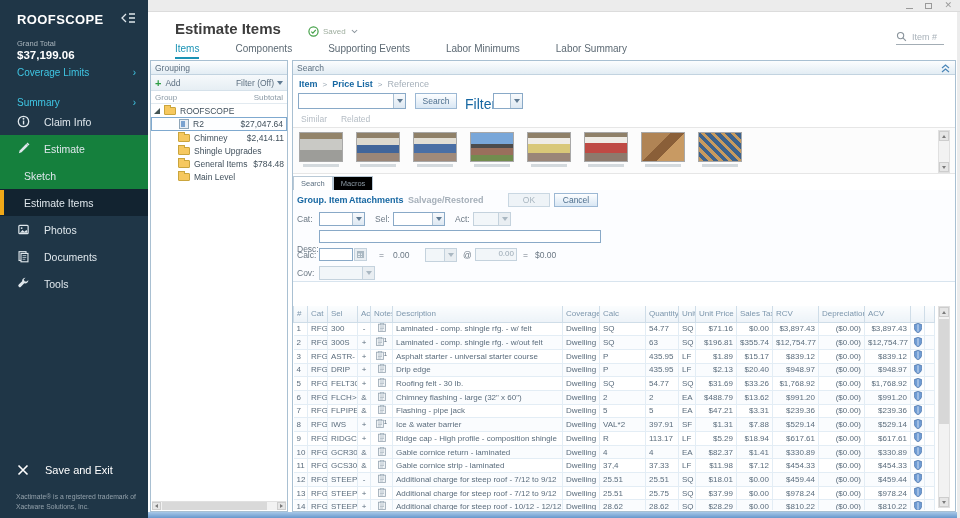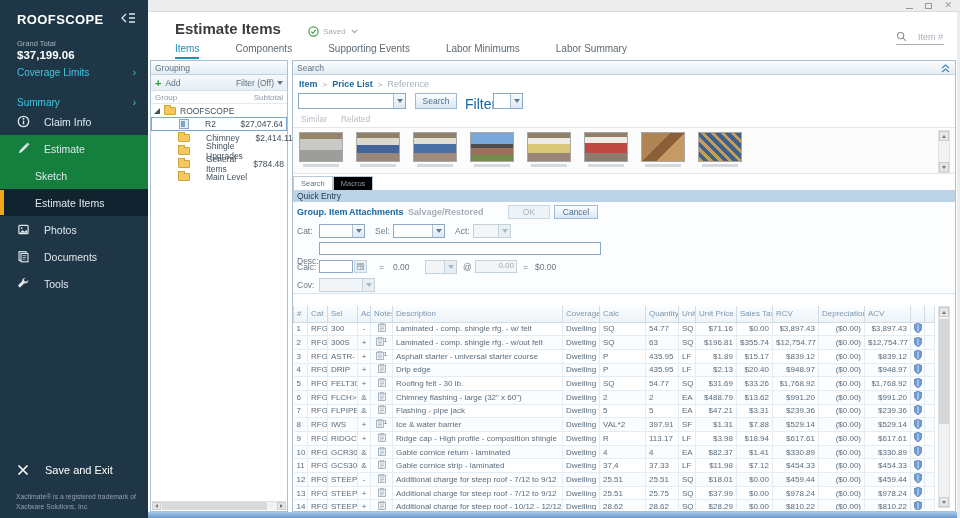--- a/index.html
+++ b/index.html
@@ -12,42 +12,42 @@
   .brand{position:absolute;left:17px;top:12px;font-size:13px;font-weight:bold;color:#fff;letter-spacing:.4px}
   .collapse-ic{position:absolute;right:12px;top:12px;width:16px;height:12px}
   .gt-label{position:absolute;left:17px;top:39px;font-size:7.5px;color:#aab6be}
   .gt-value{position:absolute;left:17px;top:49px;font-size:11.5px;font-weight:bold;color:#fff}
   .side-link{position:absolute;left:17px;right:8px;height:13px;display:flex;align-items:center;font-size:10px;color:#3fc6e4;cursor:pointer}
   .side-link .chev{margin-left:auto;font-size:10px;color:#3fc6e4;padding-right:4px}
   #link-cov{top:66px} #link-sum{top:96px}
   .menu{position:absolute;left:0;right:0;top:108px}
   .mi{height:27px;display:flex;align-items:center;padding-left:17px;gap:14px;font-size:10.5px;color:#dfe7ec;cursor:pointer;position:relative}
   .mi svg{width:13px;height:13px;flex:none}
-  .mi.sub{padding-left:35px}
+  .mi.sub{padding-left:24px}
   .mi-group{background:#15803d}
   .mi.selected{background:#122330}
   .mi.selected::before{content:"";position:absolute;left:0;top:1px;bottom:1px;width:4px;background:#f0a818}
   #save-exit{position:absolute;left:0;right:0;bottom:35px;height:27px;display:flex;align-items:center;padding-left:17px;gap:16px;font-size:11px;color:#fff;cursor:pointer}
   #trademark{position:absolute;left:16px;bottom:6px;width:126px;font-size:6.8px;line-height:1.5;color:#93a1ab}
 
   
   #topstrip{position:absolute;left:148px;top:0;right:0;height:12px;background:#ececec;border-bottom:1px solid #dcdcdc}
   .wc{position:absolute;top:2px;display:flex;align-items:center;gap:12px;right:8px}
   .wc span{display:inline-block;cursor:pointer}
   .wc-min{width:7px;height:7px;border-bottom:1.5px solid #9a9a9a}
   .wc-max{width:7px;height:6px;border:1.2px solid #9a9a9a}
   .wc-close{font-size:9px;line-height:7px;color:#9a9a9a}
 
   
   #main{position:absolute;left:148px;top:12px;right:0;bottom:0;background:#fff}
   #right-edge{position:absolute;right:0;top:12px;bottom:0;width:3px;background:#ececec}
   #page-title{position:absolute;left:27px;top:8px;font-size:15px;font-weight:600;color:#3d3d3d}
   #saved-wrap{position:absolute;left:160px;top:14px;display:flex;align-items:center;gap:4px}
   #saved-wrap .saved-txt{font-size:8px;color:#9fae9f}
-  #item-search{position:absolute;right:16px;top:19px;display:flex;align-items:flex-end;gap:11px;border-bottom:1px solid #a3adb5;padding-bottom:2px;width:48px}
+  #item-search{position:absolute;right:16px;top:19px;display:flex;align-items:flex-end;gap:5px;border-bottom:1px solid #a3adb5;padding-bottom:2px;width:48px}
   #item-search .ph{font-size:9px;color:#a9b2ba}
   #tabs{position:absolute;left:27px;top:31px;display:flex;gap:36px}
   .tab{font-size:10px;color:#5d6a74;padding-bottom:3px;cursor:pointer}
   .tab.active{color:#1b93b5;border-bottom:2px solid #1b93b5}
   #bottomline{position:absolute;left:0;right:3px;top:500px;height:6px;background:linear-gradient(#a8c8e8,#6898cc)}
 
   
   .panel{position:absolute;border:1px solid #a9c0d2;background:#fff}
   .p-header{height:14px;background:linear-gradient(#fcfdfe,#e3edf4);border-bottom:1px solid #c2d3e0;font-size:8.5px;color:#5d7081;padding:2px 0 0 4px;position:relative}
   .btn{background:linear-gradient(#fdfeff,#d9e7f4);border:1px solid #9cb8d4;color:#4e6f8e;font-size:8.5px;text-align:center;cursor:pointer}
@@ -62,21 +62,21 @@
   
   #grouping{left:2px;top:48px;width:138px;height:452px}
   .g-toolbar{height:16px;background:linear-gradient(#f6f9fb,#e6eef4);border-bottom:1px solid #d5e1ea;display:flex;align-items:center;padding:0 4px;font-size:8.5px;color:#5d7081}
   .g-add-plus{color:#2e9e44;font-weight:bold;font-size:11px;margin-right:4px}
   .g-filter{margin-left:auto;display:flex;align-items:center;gap:3px;cursor:pointer}
   .g-cols{height:13px;display:flex;align-items:center;padding:0 4px;font-size:8px;color:#8b9aa6;border-bottom:1px solid #e2eaf0}
   .g-cols .c-sub{margin-left:auto}
   .tree-row{height:13px;display:flex;align-items:center;font-size:8.5px;color:#41505c;cursor:pointer;padding-right:3px}
   .tree-row .tree-sub{margin-left:auto}
   .tree-row.lvl0{padding-left:3px;gap:4px}
-  .tree-row.lvl1{padding-left:27px;gap:16px}
+  .tree-row.lvl1{padding-left:27px;gap:4px}
   .tree-row.selected{border:1px solid #7fa9cf;background:#fdfeff;height:14px}
   .tri-se{width:0;height:0;border-bottom:6px solid #45притb;border-bottom:6px solid #455;border-left:6px solid transparent}
   .icon-folder{width:12px;height:8px;background:#f6c85f;border:1px solid #caa53d;border-radius:1px;position:relative;display:inline-block;flex:none}
   .icon-folder::before{content:"";position:absolute;top:-3px;left:-1px;width:5px;height:2px;background:#f6c85f;border:1px solid #caa53d;border-bottom:none}
   .icon-page{width:10px;height:10px;background:#e8eef4;border:1px solid #8fa6b8;display:inline-block;position:relative;flex:none}
   .icon-page::after{content:"";position:absolute;left:1px;top:1px;right:3px;bottom:1px;background:#7aa2cf}
   .hscroll{position:absolute;left:1px;right:1px;bottom:1px;height:9px;background:#f2f2f2;border-top:1px solid #e0e0e0}
   .sbtn{position:absolute;background:#e6e6e6;border:1px solid #cdcdcd;display:flex;align-items:center;justify-content:center;cursor:pointer}
   .hscroll .sbtn{width:9px;top:0;bottom:0}
   .hthumb{position:absolute;left:10px;top:0;bottom:0;width:160px;background:#d9d9d9;cursor:pointer}
@@ -402,21 +402,20 @@
           <span class="sbtn bot">
               <span class="tri-d"></span>
             </span>
         </div>
       </div>
       <div id="tabs-sm">
         <span class="tab-sm">Search</span>
         <span class="tab-sm inactive">Macros</span>
       </div>
 
-      <div id="qe-header">Quick Entry</div>
       <div id="qe-body">
         <span class="qe-link" style="left:4px">Group. Item</span>
         <span class="qe-link" style="left:56px">Attachments</span>
         <span class="qe-link off" style="left:115px">Salvage/Restored</span>
         <div class="btn disabled" id="qe-ok">OK</div>
         <div class="btn" id="qe-cancel">Cancel</div>
 
         <span class="qe-lbl" style="top:24px">Cat:</span>
         <div class="combo" style="position:absolute;left:26px;top:22px;width:46px">
             <span class="dbtn">
@@ -732,21 +731,21 @@
                 <td class="ctr"><svg width="8" height="9" viewBox="0 0 8 9">
                     <rect x="0.5" y="1.2" width="7" height="7.3" fill="#eef2f5" stroke="#98a6b2" stroke-width="0.8"></rect>
                     <rect x="2.2" y="0.2" width="3.6" height="1.8" fill="#c9d4dc" stroke="#98a6b2" stroke-width="0.5"></rect>
                     <path d="M2 4 H6 M2 5.5 H6 M2 7 H5" stroke="#98a6b2" stroke-width="0.6"></path>
                   </svg><span class="sup"></span></td>
                 <td>Ridge cap - High profile - composition shingle</td>
                 <td>Dwelling</td>
                 <td>R</td>
                 <td>113.17</td>
                 <td>LF</td>
-                <td class="rt">$3.98</td>
+                <td class="rt">$5.29</td>
                 <td class="rt">$18.94</td>
                 <td class="rt">$617.61</td>
                 <td class="rt">($0.00)</td>
                 <td class="rt">$617.61</td>
                 <td class="ctr"><svg width="8" height="10" viewBox="0 0 8 10">
                     <path d="M4 0.3 L7.7 1.6 V4.5 C7.7 7.3 5.9 9 4 9.7 C2.1 9 0.3 7.3 0.3 4.5 V1.6 Z" fill="#6f9cd4" stroke="#3f68a0" stroke-width="0.6"></path>
                     <path d="M4 1.3 V8.6" stroke="#dce8f6" stroke-width="0.9"></path>
                   </svg></td>
                 <td></td>
               </tr>

